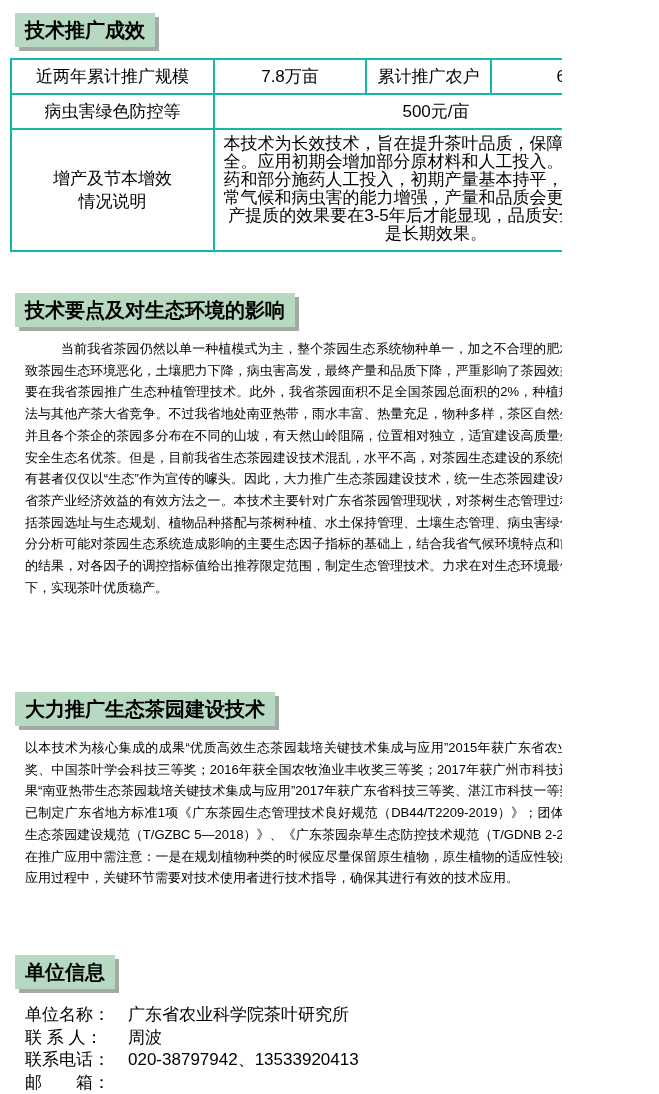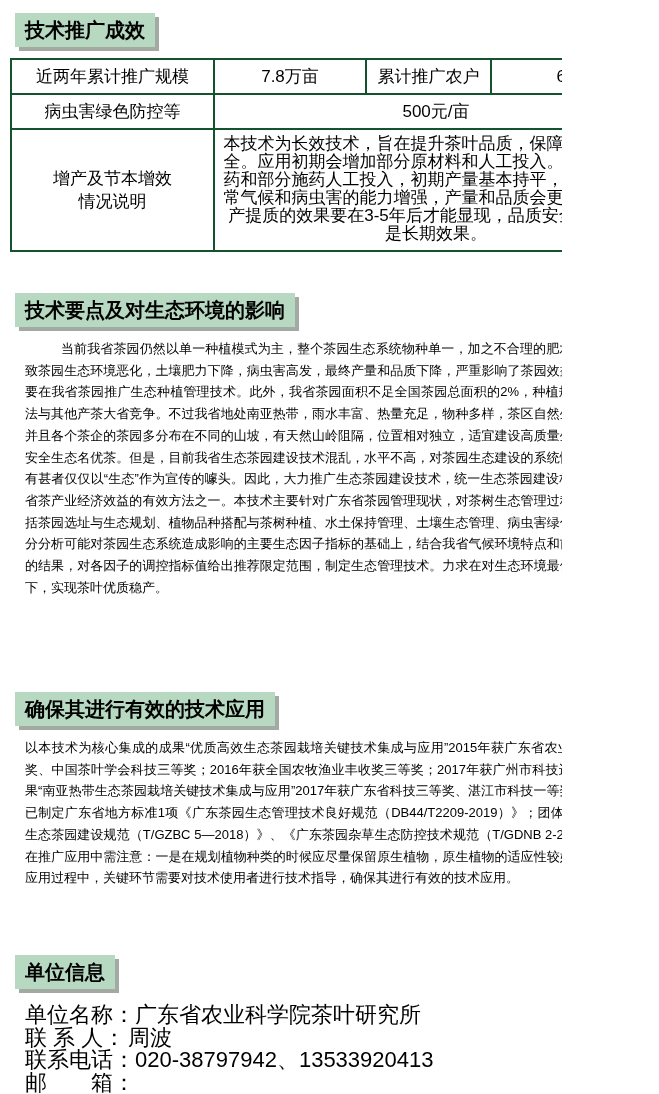--- a/index.html
+++ b/index.html
@@ -13,36 +13,36 @@
     background:#b7d9c2;
     box-shadow:4px 4px 0 #a3aaa3;
     font-size:20px;font-weight:bold;line-height:24px;
     padding:5px 10px;white-space:nowrap;
   }
   .promo-table{
     position:absolute;left:10px;top:58px;width:647px;
     border-collapse:collapse;table-layout:fixed;
   }
   .promo-table td{
-    border:2px solid #14532d;font-size:17px;text-align:center;
+    border:2px solid #14b8a6;font-size:17px;text-align:center;
     vertical-align:middle;padding:2px 4px;
   }
   .promo-table tr.r1 td,.promo-table tr.r2 td{height:29px;}
   .desc-cell{
     text-align:right;line-height:18px;
     padding:5px 8px 7px 8px !important;
   }
   .label-cell div{line-height:23px;}
   .para{
     position:absolute;left:25px;width:626px;
     font-size:13px;line-height:21.7px;text-align:justify;
   }
   .para-indent{text-indent:36px;}
   .unit{
-    position:absolute;left:25px;top:1004px;font-size:22px;line-height:22.5px;
+    position:absolute;left:25px;top:1004px;font-size:17px;line-height:22.5px;
   }
   .unit .urow{display:flex;}
   .unit .ulabel{flex:0 0 103px;white-space:pre;}
   .page-num{position:absolute;left:642px;top:1066px;font-size:17px;}
 </style>
 </head>
 <body>
 
 <div class="page">
 
@@ -73,21 +73,21 @@
         </td>
         <td colspan="3" class="desc-cell">本技术为长效技术，旨在提升茶叶品质，保障茶叶质量安全。应用初期会增加部分原材料和人工投入。可以减少农药和部分施药人工投入，初期产量基本持平，后期抵抗异常气候和病虫害的能力增强，产量和品质会更加稳定。增产提质的效果要在3-5年后才能显现，品质安全的效益更是长期效果。</td>
       </tr>
     </tbody>
   </table>
 
   <div class="sec-header" style="left:15px;top:293px">技术要点及对生态环境的影响</div>
 
   <div class="para para-indent" style="top:338px">当前我省茶园仍然以单一种植模式为主，整个茶园生态系统物种单一，加之不合理的肥水管理措施，导致茶园生态环境恶化，土壤肥力下降，病虫害高发，最终产量和品质下降，严重影响了茶园效益。因此，急需要在我省茶园推广生态种植管理技术。此外，我省茶园面积不足全国茶园总面积的2%，种植规模和产量都无法与其他产茶大省竞争。不过我省地处南亚热带，雨水丰富、热量充足，物种多样，茶区自然生态环境优良，并且各个茶企的茶园多分布在不同的山坡，有天然山岭阻隔，位置相对独立，适宜建设高质量生态茶园，发展安全生态名优茶。但是，目前我省生态茶园建设技术混乱，水平不高，对茶园生态建设的系统性认识不足，更有甚者仅仅以“生态”作为宣传的噱头。因此，大力推广生态茶园建设技术，统一生态茶园建设标准，是提升我省茶产业经济效益的有效方法之一。本技术主要针对广东省茶园管理现状，对茶树生态管理过程进行优化，包括茶园选址与生态规划、植物品种搭配与茶树种植、水土保持管理、土壤生态管理、病虫害绿色防控等。在充分分析可能对茶园生态系统造成影响的主要生态因子指标的基础上，结合我省气候环境特点和前期调查及试验的结果，对各因子的调控指标值给出推荐限定范围，制定生态管理技术。力求在对生态环境最低干预度的情况下，实现茶叶优质稳产。</div>
 
-  <div class="sec-header" style="left:15px;top:692px">确保其进行有效的技术应用</div>
+  <div class="sec-header" style="left:15px;top:692px">大力推广生态茶园建设技术</div>
 
   <div class="para" style="top:737px">以本技术为核心集成的成果“优质高效生态茶园栽培关键技术集成与应用”2015年获广东省农业技术推广一等奖、中国茶叶学会科技三等奖；2016年获全国农牧渔业丰收奖三等奖；2017年获广州市科技进步三等奖；成果“南亚热带生态茶园栽培关键技术集成与应用”2017年获广东省科技三等奖、湛江市科技一等奖。结合本技术已制定广东省地方标准1项《广东茶园生态管理技术良好规范（DB44/T2209-2019）》；团体标准2项《广东生态茶园建设规范（T/GZBC 5—2018）》、《广东茶园杂草生态防控技术规范（T/GDNB 2-2020）》。技术在推广应用中需注意：一是在规划植物种类的时候应尽量保留原生植物，原生植物的适应性较好；二是在技术应用过程中，关键环节需要对技术使用者进行技术指导，确保其进行有效的技术应用。</div>
 
   <div class="sec-header" style="left:15px;top:955px">单位信息</div>
 
   <div class="unit">
     <div class="urow">
       <span class="ulabel">单位名称：</span>
       <span>广东省农业科学院茶叶研究所</span>
     </div>

